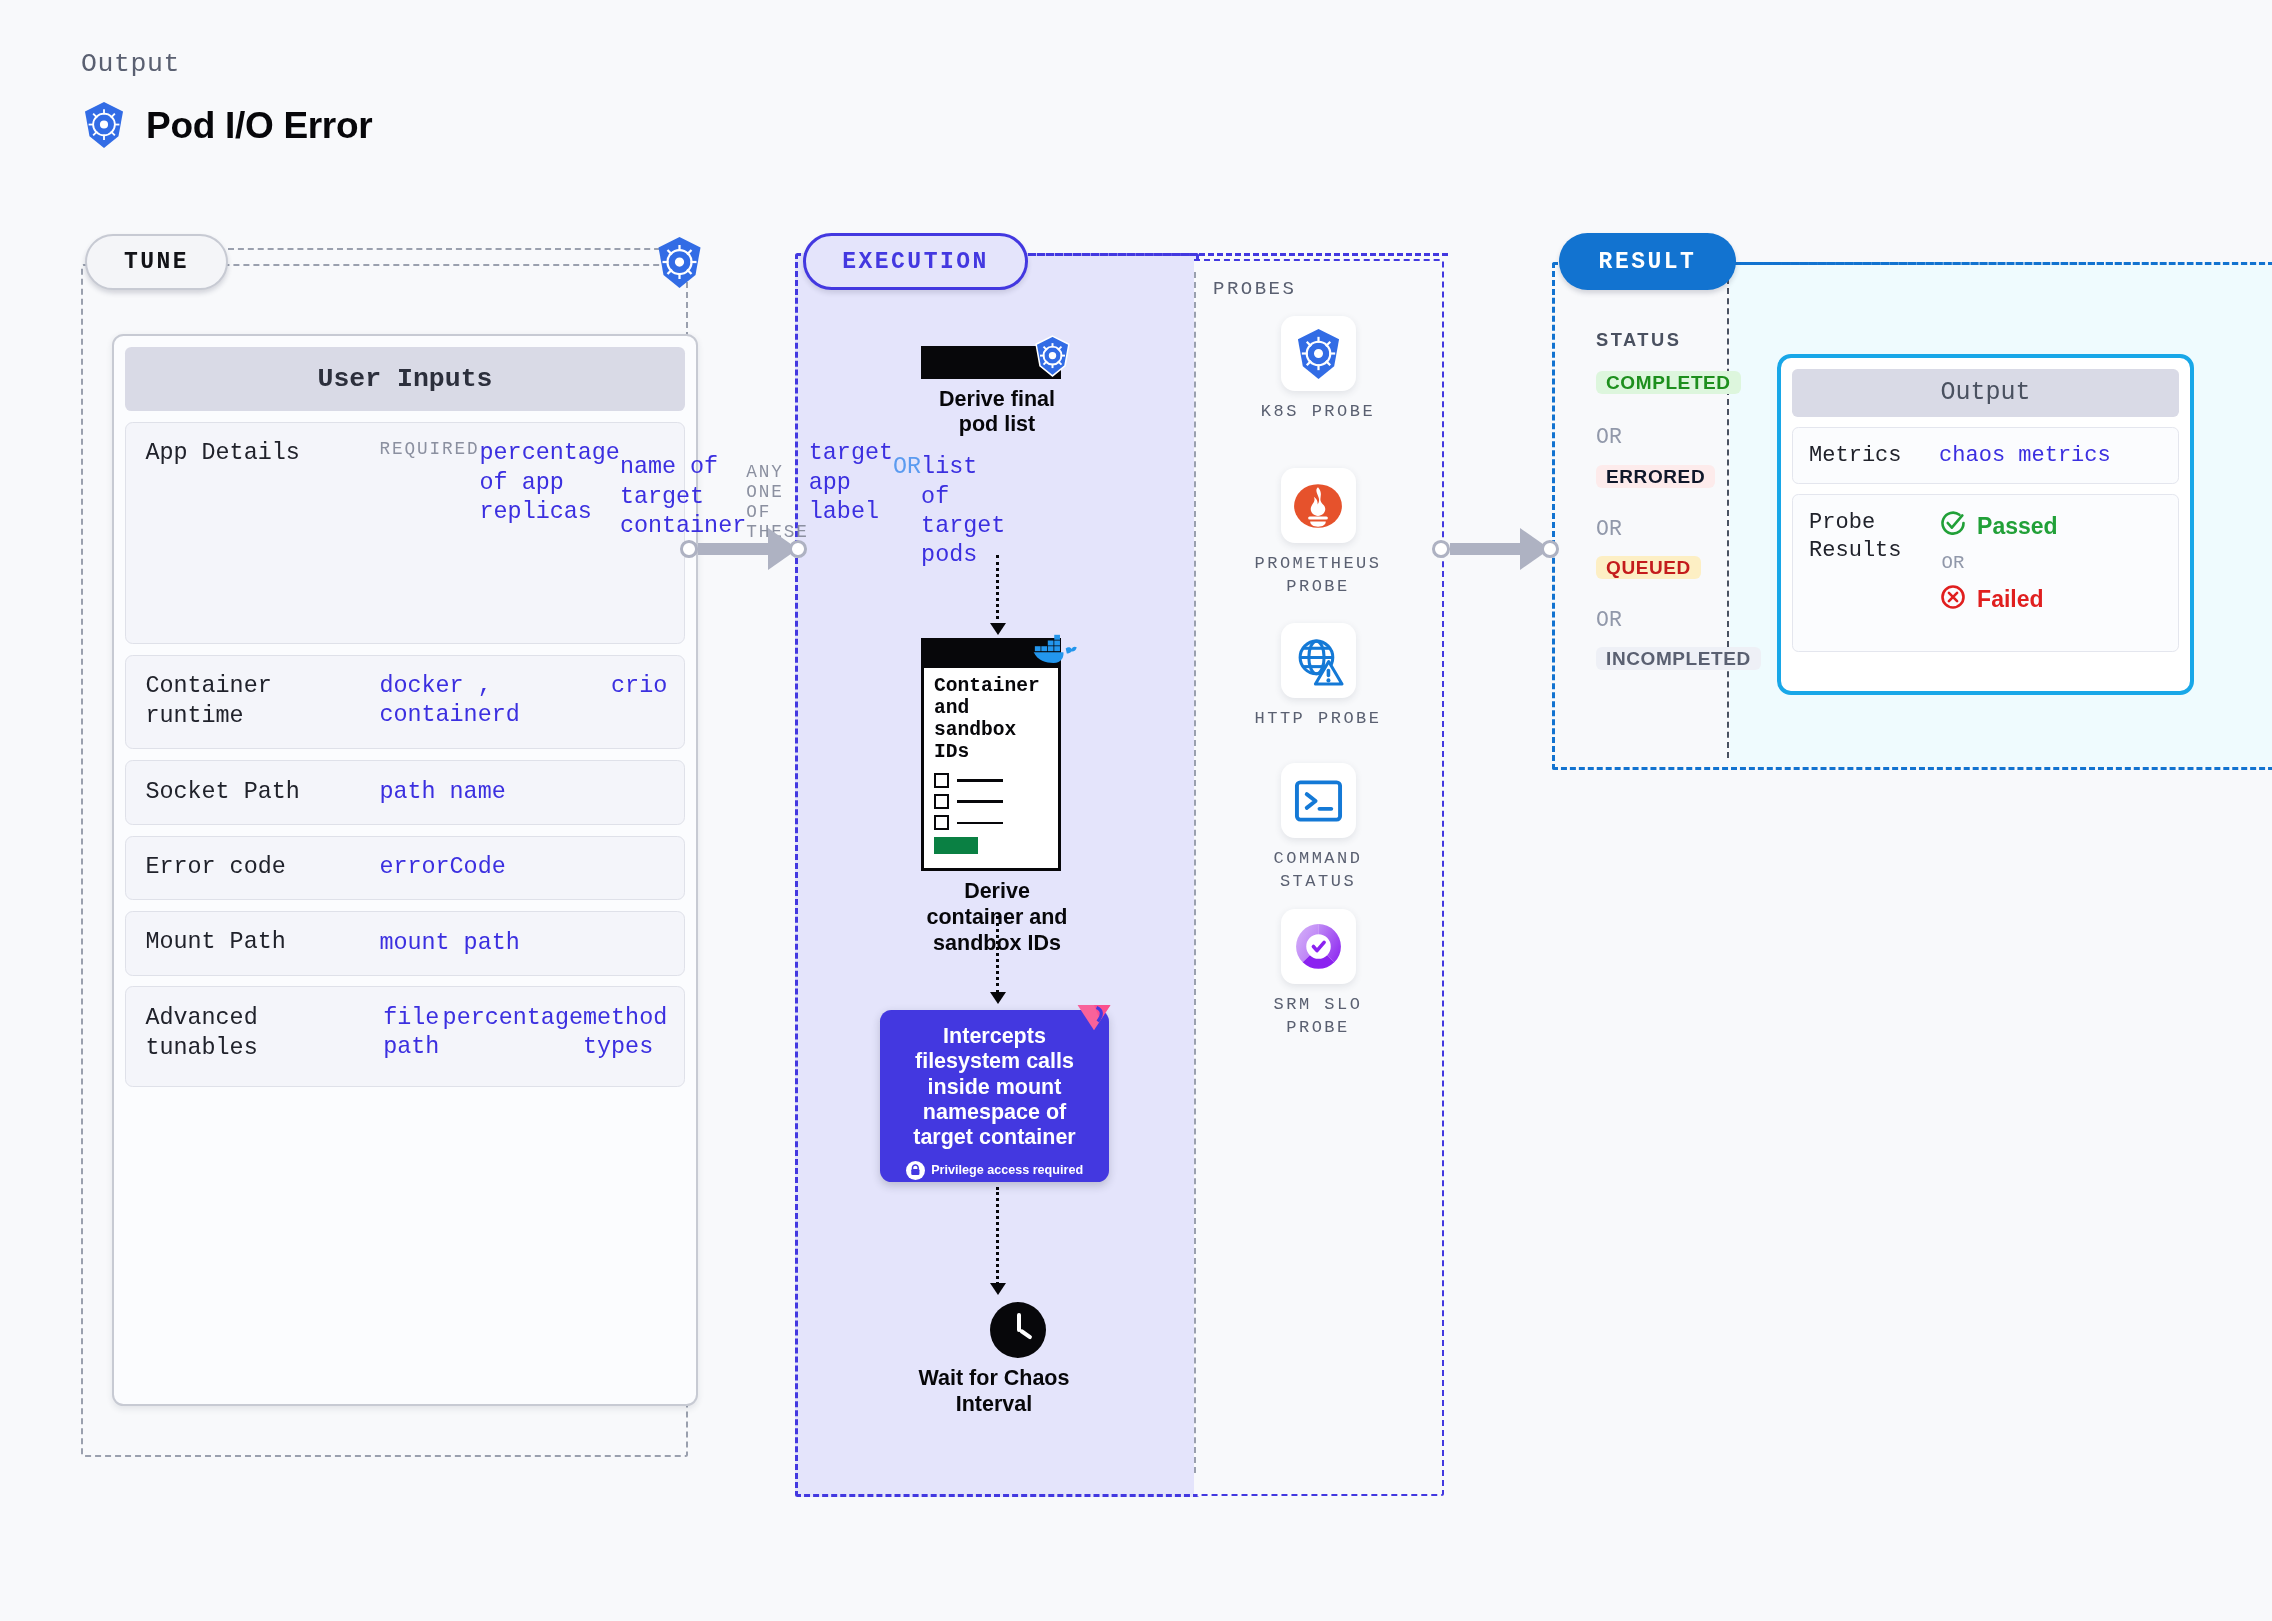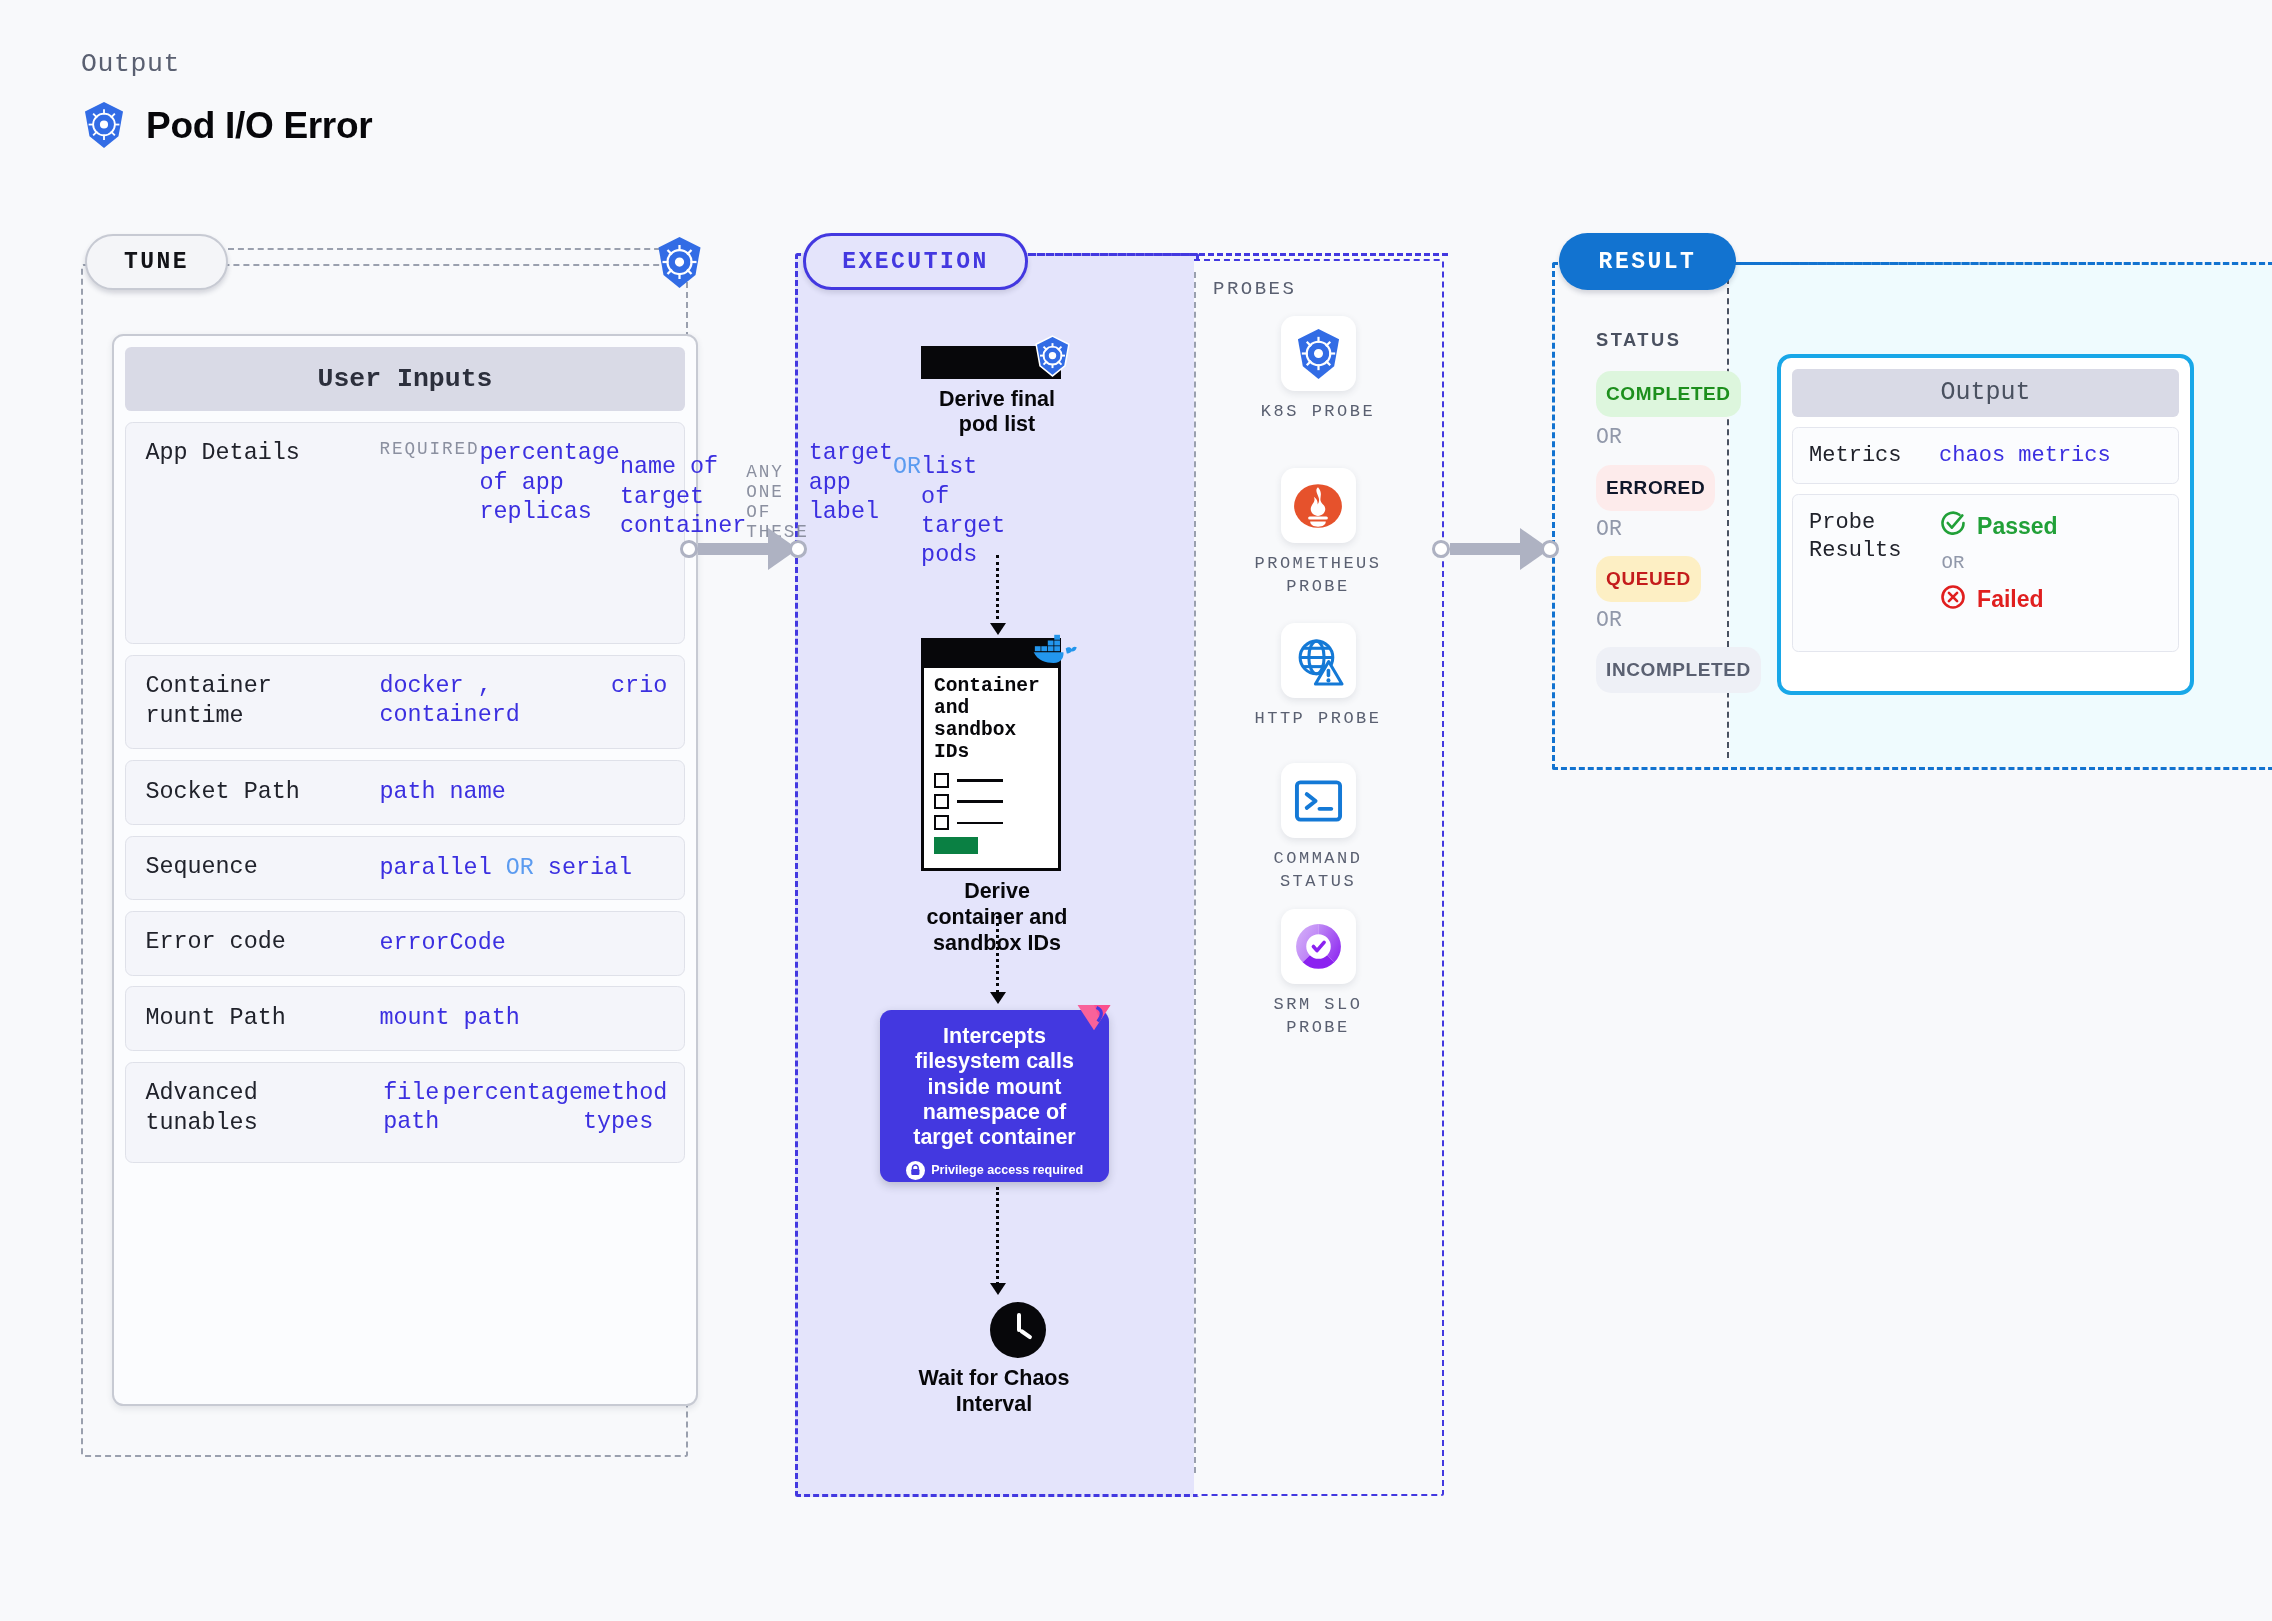--- a/index.html
+++ b/index.html
@@ -112,22 +112,22 @@
      font-size:19px;color:#5a6071;letter-spacing:2.5px;}
   .probe{position:absolute;width:164px;text-align:center;left:1236px;}
   .probe-icon{width:75px;height:75px;margin:0 auto;background:#fff;border-radius:14px;
      box-shadow:0 2.5px 7.6px rgba(40,45,70,.10);display:flex;align-items:center;justify-content:center;}
   .probe-label{margin-top:10px;font-family:"Liberation Mono",monospace;font-size:17px;
      color:#5a6071;letter-spacing:2.5px;line-height:1.35;}
 
   
   #status-title{position:absolute;left:1596px;top:329px;font-family:"Liberation Sans",sans-serif;
      font-weight:bold;font-size:18.3px;color:#4a5160;letter-spacing:2.5px;}
-  .badge{position:absolute;left:1596px;border-radius:15px;display:flex;align-items:center;
-     justify-content:center;font-weight:bold;font-size:19px;letter-spacing:0.6px;padding:0 10px;height:46px;}
+  .badge{position:absolute;left:1596px;border-radius:6px;display:flex;align-items:center;
+     justify-content:center;font-weight:bold;font-size:19px;letter-spacing:0.6px;padding:0 10px;height:23px;}
   .or-text{position:absolute;left:1596px;font-family:"Liberation Mono",monospace;font-size:21.5px;color:#9198aa;}
 
   #output-card{position:absolute;left:1777px;top:354px;width:417px;height:341px;
      background:#ffffff;border:4.4px solid #18a7e8;border-radius:14px;box-sizing:border-box;padding:10.7px;}
   #output-header{height:48px;background:#d9dae6;border-radius:5.7px;display:flex;align-items:center;
      justify-content:center;font-family:"Liberation Mono",monospace;font-size:25px;color:#4a5160;}
   .out-row{margin-top:10px;border:1.9px solid #e4e6ee;border-radius:6.3px;background:#fbfcfe;
      box-sizing:border-box;padding:14px 14px 14px 16.4px;display:flex;}
   .out-label{width:130px;flex:none;font-family:"Liberation Mono",monospace;font-size:22px;color:#20222b;line-height:1.25;}
   .out-val{font-family:"Liberation Mono",monospace;font-size:22px;color:#3b2fe0;}
@@ -228,26 +228,20 @@
     </div>
   </div>
 
   <div class="input-row" style="min-height:63px;align-items:center;">
     <div class="row-label">Socket Path</div>
     <div class="row-vals">
         <div class="val">path name</div>
       </div>
   </div>
 
-  <div class="input-row" style="min-height:32px;align-items:center;">
-    <div class="row-label">Sequence</div>
-    <div class="row-vals">
-      <div class="val-inline"><span>parallel </span><span class="or">OR</span><span> serial</span></div>
-    </div>
-  </div>
 
   <div class="input-row" style="min-height:32px;align-items:center;">
     <div class="row-label">Error code</div>
     <div class="row-vals">
         <div class="val">errorCode</div>
       </div>
   </div>
 
   <div class="input-row" style="min-height:32px;align-items:center;">
     <div class="row-label">Mount Path</div>

